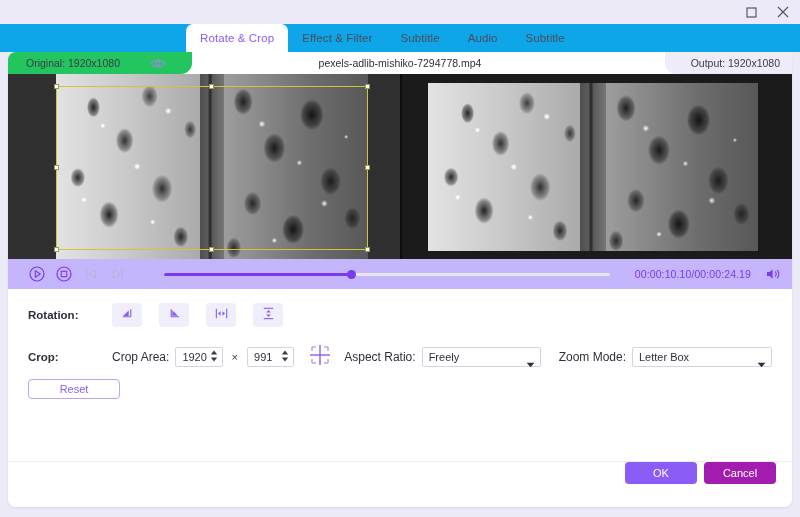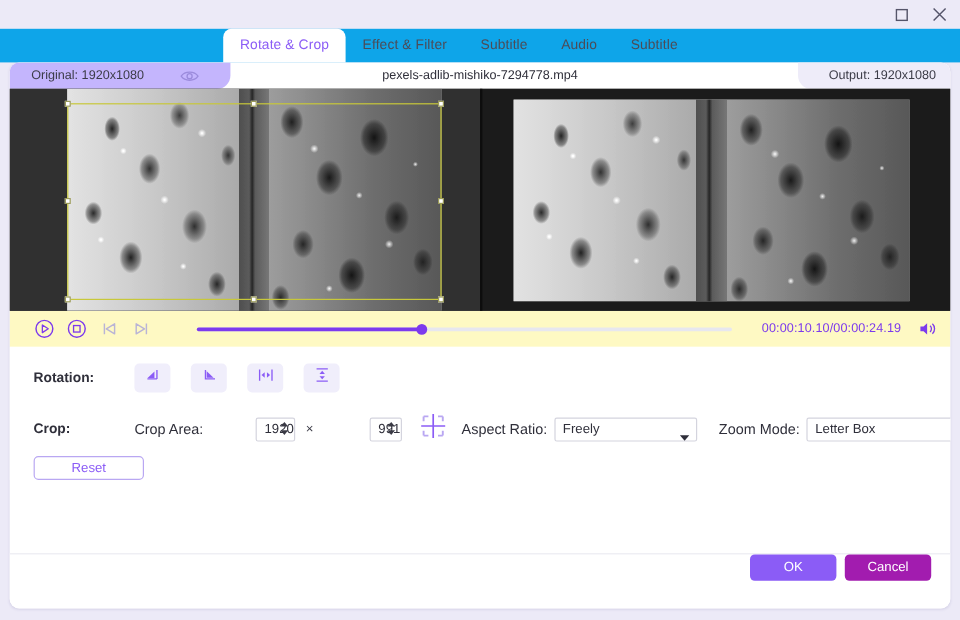--- a/index.html
+++ b/index.html
@@ -72,21 +72,21 @@
     display: flex; align-items: center;
     background: #ffffff;
     font-size: 10.5px;
     color: #3c3c48;
   }
   .infostrip .chipL {
     position:absolute; left:0; top:0;
     height: 22px;
     display:flex; align-items:center; gap:30px;
     padding: 0 26px 0 18px;
-    background:#c4b5fd;
+    background:#22c55e;
     border-bottom-right-radius: 11px;
   }
   .infostrip .chipR {
     position:absolute; right:0; top:0;
     height: 22px;
     display:flex; align-items:center;
     padding: 0 12px 0 26px;
     background:#eeecf9;
     border-bottom-left-radius: 11px;
   }
@@ -167,21 +167,21 @@
   .h-tl{left:-3px;  top:-3px;}  .h-tc{left:calc(50% - 3px); top:-3px;}  .h-tr{right:-3px; top:-3px;}
   .h-ml{left:-3px;  top:calc(50% - 3px);}                               .h-mr{right:-3px; top:calc(50% - 3px);}
   .h-bl{left:-3px;  bottom:-3px;} .h-bc{left:calc(50% - 3px); bottom:-3px;} .h-br{right:-3px; bottom:-3px;}
 
   
   .playerbar {
     flex: 0 0 30px;
     display:flex; align-items:center;
     padding: 0 10px 0 20px;
     gap: 9px;
-    background:#fef9c3;
+    background:#c4b5fd;
   }
   .pbtn { width:18px; height:18px; display:flex; align-items:center; justify-content:center; }
   .pbtn svg { display:block; }
   .track {
     flex: 1 1 auto;
     height: 3px;
     background: #e7e7ef;
     border-radius: 2px;
     position: relative;
     margin: 0 10px 0 28px;
@@ -220,21 +220,20 @@
   .ctl-label { font-size:12px; color:#2f2f3a; margin-right:6px; white-space:nowrap;}
   .numfield {
     width: 56px; height: 20px;
     border: 1px solid #d4d4de;
     border-radius: 2px;
     background:#fff;
     display:flex; align-items:center;
     padding-left:6px;
     font-size:11px; color:#2f2f3a;
     position:relative;
-    margin-left:38px;
   }
   .spin { position:absolute; right:4px; top:2px; display:flex; flex-direction:column; gap:2px; }
   .times { margin: 0 9px; font-size:11px; color:#3a3a45; }
   .cropcenter { margin: 0 12px 0 14px; display:flex; align-items:center; }
 
   .selwrap { position:relative; }
   .select {
     width: 119px; height: 20px;
     border: 1px solid #d4d4de;
     border-radius: 2px;

